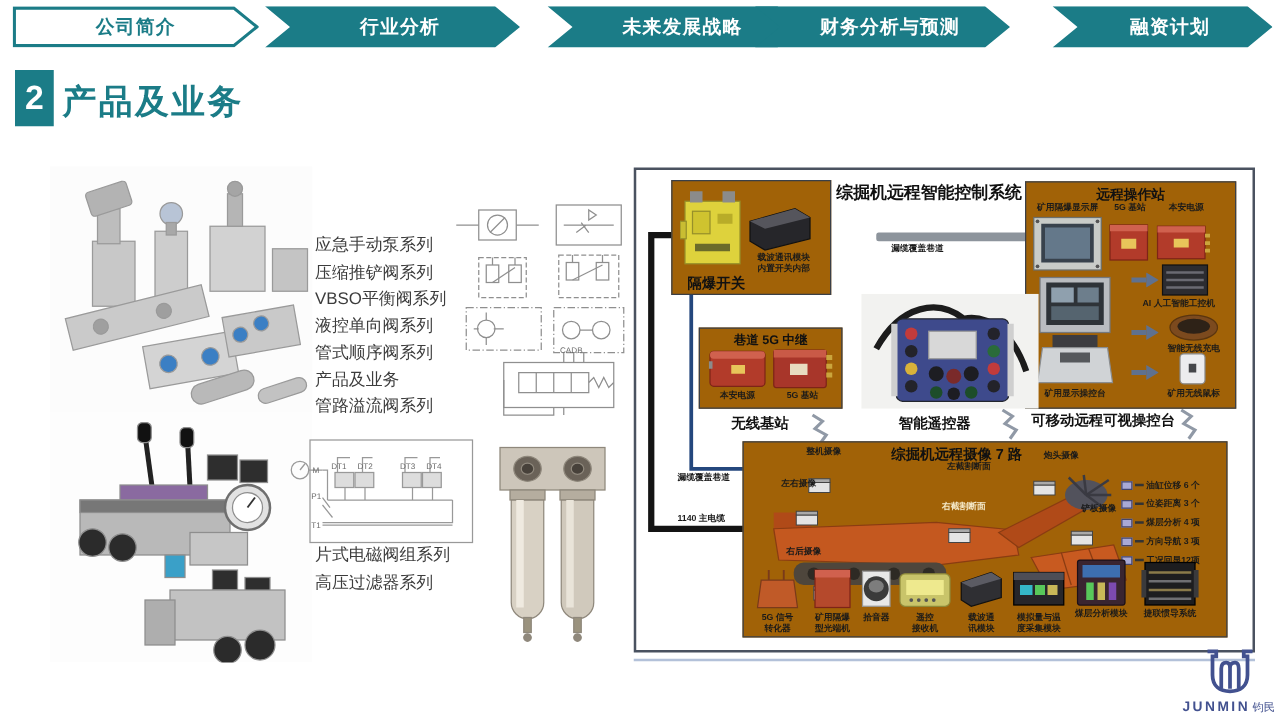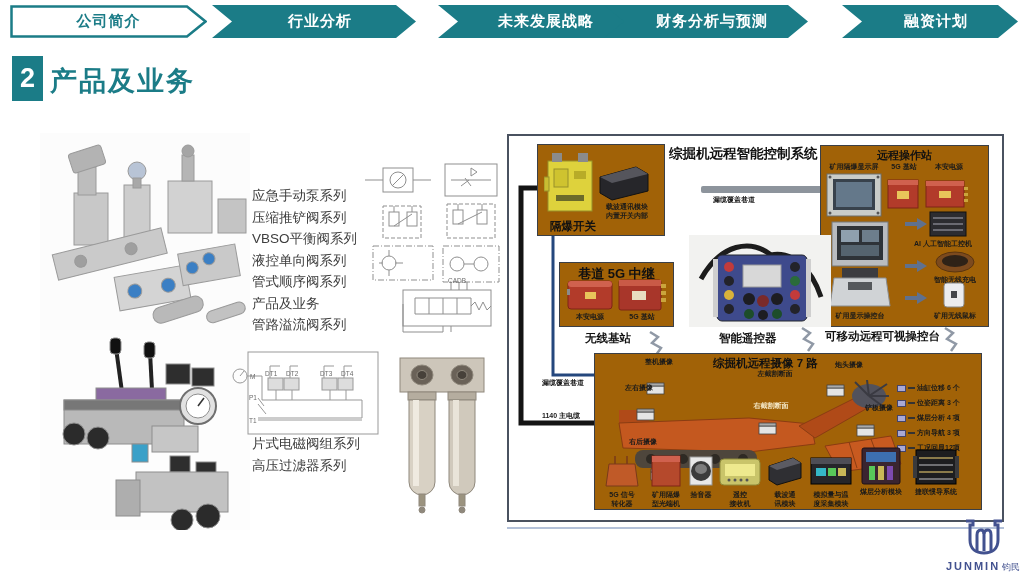--- a/index.html
+++ b/index.html
@@ -352,21 +352,21 @@
       </svg>
       <svg class="abs" style="left:122px;top:136px;" width="22" height="26" viewBox="0 0 22 26">
         <rect x="1" y="1" width="20" height="24" rx="3" fill="#ececee" stroke="#888"></rect>
         <rect x="8" y="9" width="6" height="7" fill="#44464a"></rect>
       </svg>
       <div class="lbl" style="left:104px;top:166px;width:60px;">矿用无线鼠标</div>
     </div>
     <div class="cap" style="left:316px;top:193px;">可移动远程可视操控台</div>
 
     <div class="panel" style="left:50px;top:126px;width:115px;height:65px;">
-      <div class="boxtitle" style="font-size:13px;">巷道 5G 中继</div>
+      <div class="boxtitle" style="font-size:10px;">巷道 5G 中继</div>
       <svg class="abs" style="left:7px;top:16px;" width="46" height="32" viewBox="0 0 46 32">
         <rect x="1" y="2" width="44" height="28" rx="3" fill="#b23b2a" stroke="#7e2417"></rect>
         <rect x="1" y="2" width="44" height="6" rx="3" fill="#d0614e"></rect>
         <rect x="18" y="13" width="11" height="7" fill="#e8c55a"></rect>
         <rect x="0" y="10" width="3" height="6" fill="#8b8b8b"></rect>
       </svg>
       <svg class="abs" style="left:58px;top:15px;" width="48" height="34" viewBox="0 0 48 34">
         <rect x="1" y="2" width="42" height="30" rx="2" fill="#a8362a" stroke="#7e2417"></rect>
         <rect x="1" y="2" width="42" height="6" fill="#c95a47"></rect>
         <rect x="14" y="13" width="14" height="9" fill="#e8dcc0"></rect>

